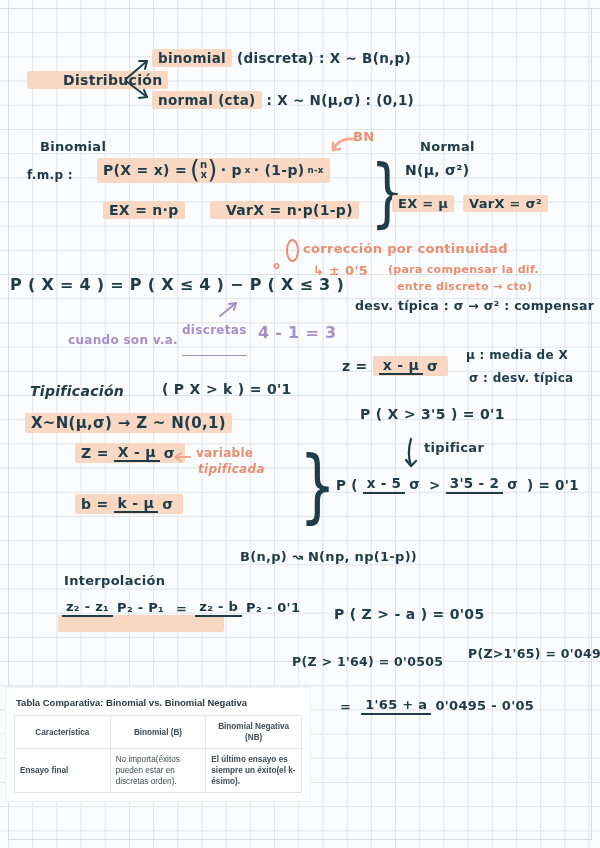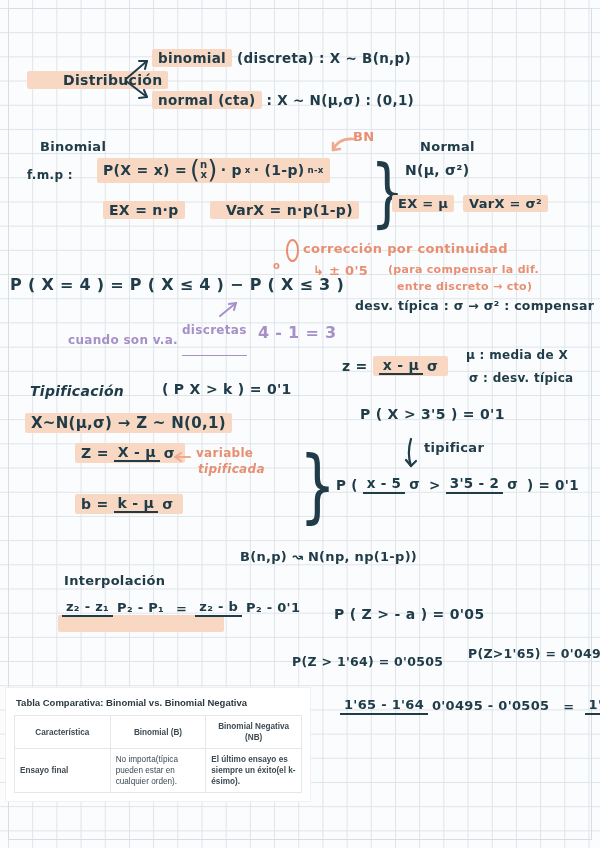--- a/index.html
+++ b/index.html
@@ -189,43 +189,39 @@
     <span class="frac">
         <span class="num">z₂ - b</span>
         <span class="den">P₂ - 0'1</span>
       </span>
   </div>
 
   <div class="abs hw" style="left:334px;top:606px;font-size:14px;">P ( Z &gt; - a ) = 0'05</div>
   <div class="abs hw" style="left:292px;top:646px;font-size:12.5px;margin-top:8px;">P(Z &gt; 1'64) = 0'0505</div>
   <div class="abs hw" style="left:468px;top:646px;font-size:12.5px;">P(Z&gt;1'65) = 0'0495</div>
   <div class="abs hw row" style="left:340px;top:698px;font-size:13px;gap:10px;">
-    <span class="frac">
-        <span class="num">1'65 - 1'64</span>
-        <span class="den">0'0495 - 0'0505</span>
-      </span>
     <span>=</span>
     <span class="frac">
         <span class="num">1'65 + a</span>
         <span class="den">0'0495 - 0'05</span>
       </span>
   </div>
 
   <div class="card">
     <h3>Tabla Comparativa: Binomial vs. Binomial Negativa</h3>
     <table class="cmp">
       <thead>
         <tr>
           <th>Característica</th>
           <th>Binomial (B)</th>
           <th>Binomial Negativa (NB)</th>
         </tr>
       </thead>
       <tbody>
         <tr>
           <td class="feat">Ensayo final</td>
-          <td>No importa(típica pueden estar en cualquier orden).</td>
+          <td>No importa(éxitos pueden estar en discretas orden).</td>
           <td class="bold">El último ensayo es siempre un éxito(el k-ésimo).</td>
         </tr>
       </tbody>
     </table>
   </div>
 </div>
 
 </body></html>

